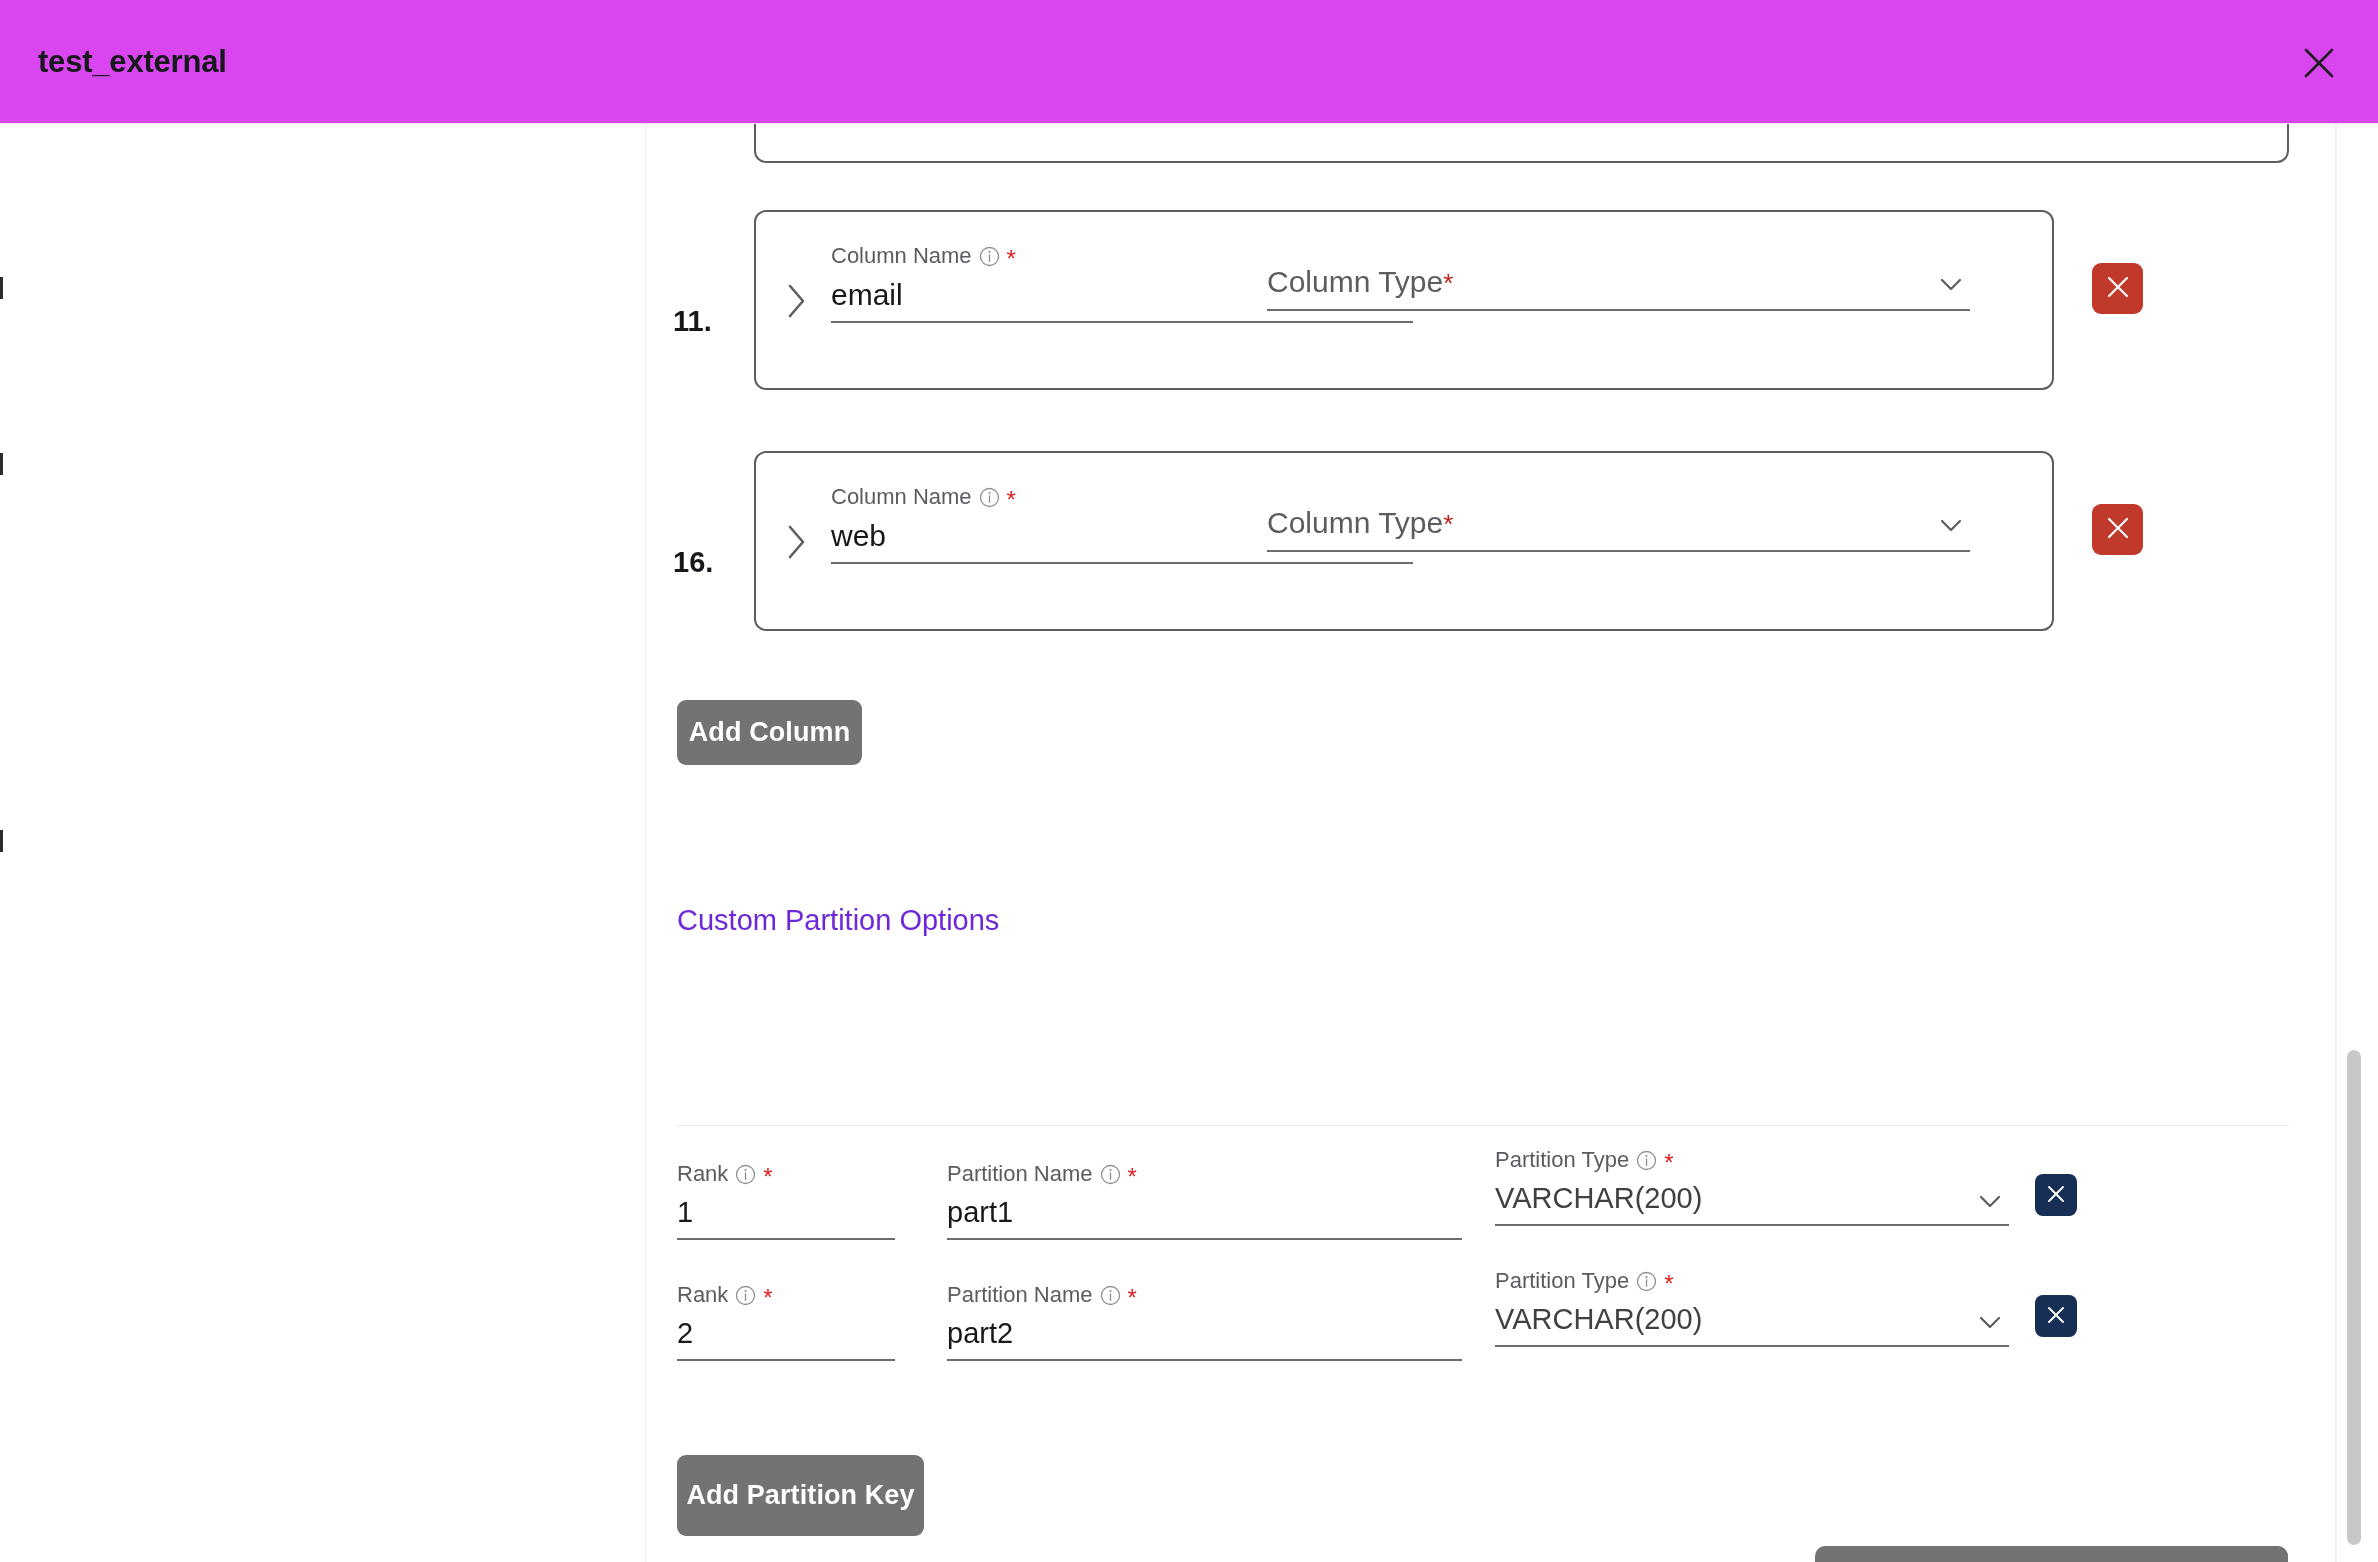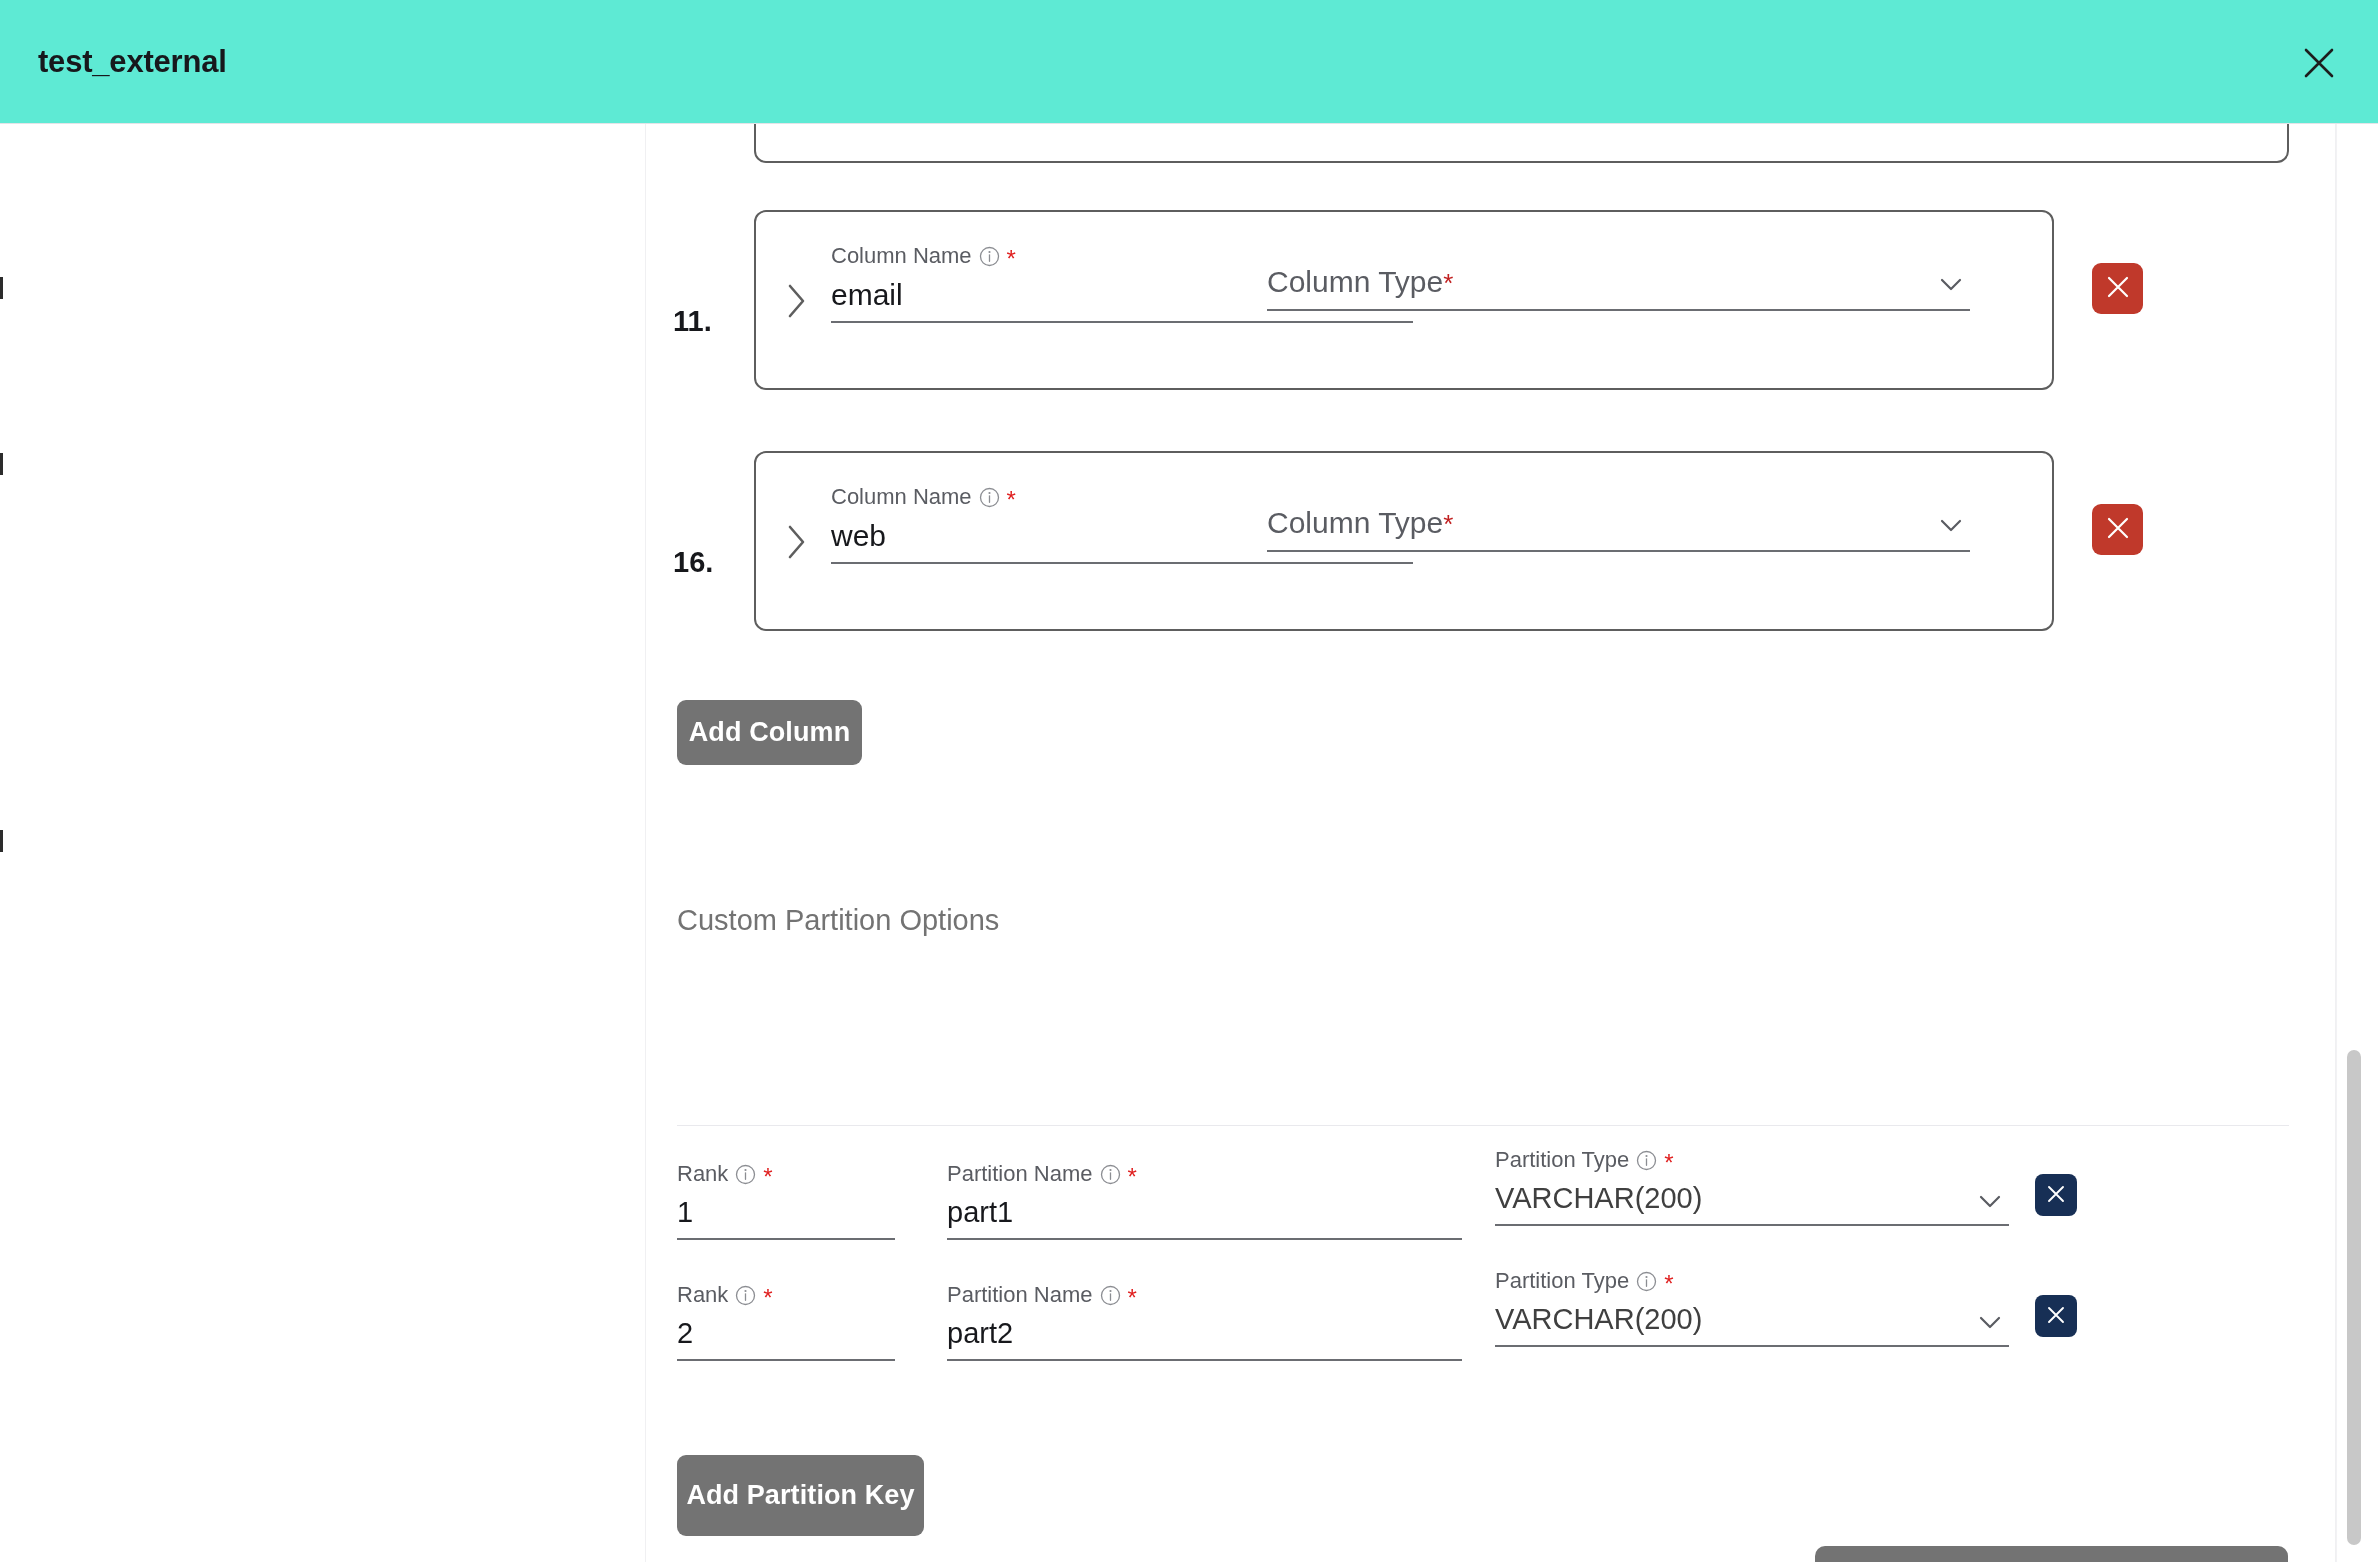--- a/index.html
+++ b/index.html
@@ -19,21 +19,21 @@
     height: 1562px;
     background: #ffffff;
   }
 
   
   .modal-header {
     position: absolute;
     top: 0; left: 0;
     width: 2378px;
     height: 124px;
-    background: #5eead4;
+    background: #d946ef;
     border-bottom: 1px solid #e3e4e8;
     display: flex;
     align-items: center;
   }
   .modal-title {
     position: absolute;
     left: 38px;
     top: 44px;
     font-size: 31px;
     font-weight: bold;
@@ -256,21 +256,21 @@
 
   
   .partition-section {
     position: absolute;
     left: 677px;
     top: 782px;
     width: 1612px;
   }
   .section-heading {
     font-size: 29px;
-    color: #737373;
+    color: #6d28d9;
     line-height: 1;
   }
   .section-divider {
     position: absolute;
     left: 677px;
     top: 1001px;
     width: 1612px;
     height: 1px;
     background: #e9e9ed;
   }

